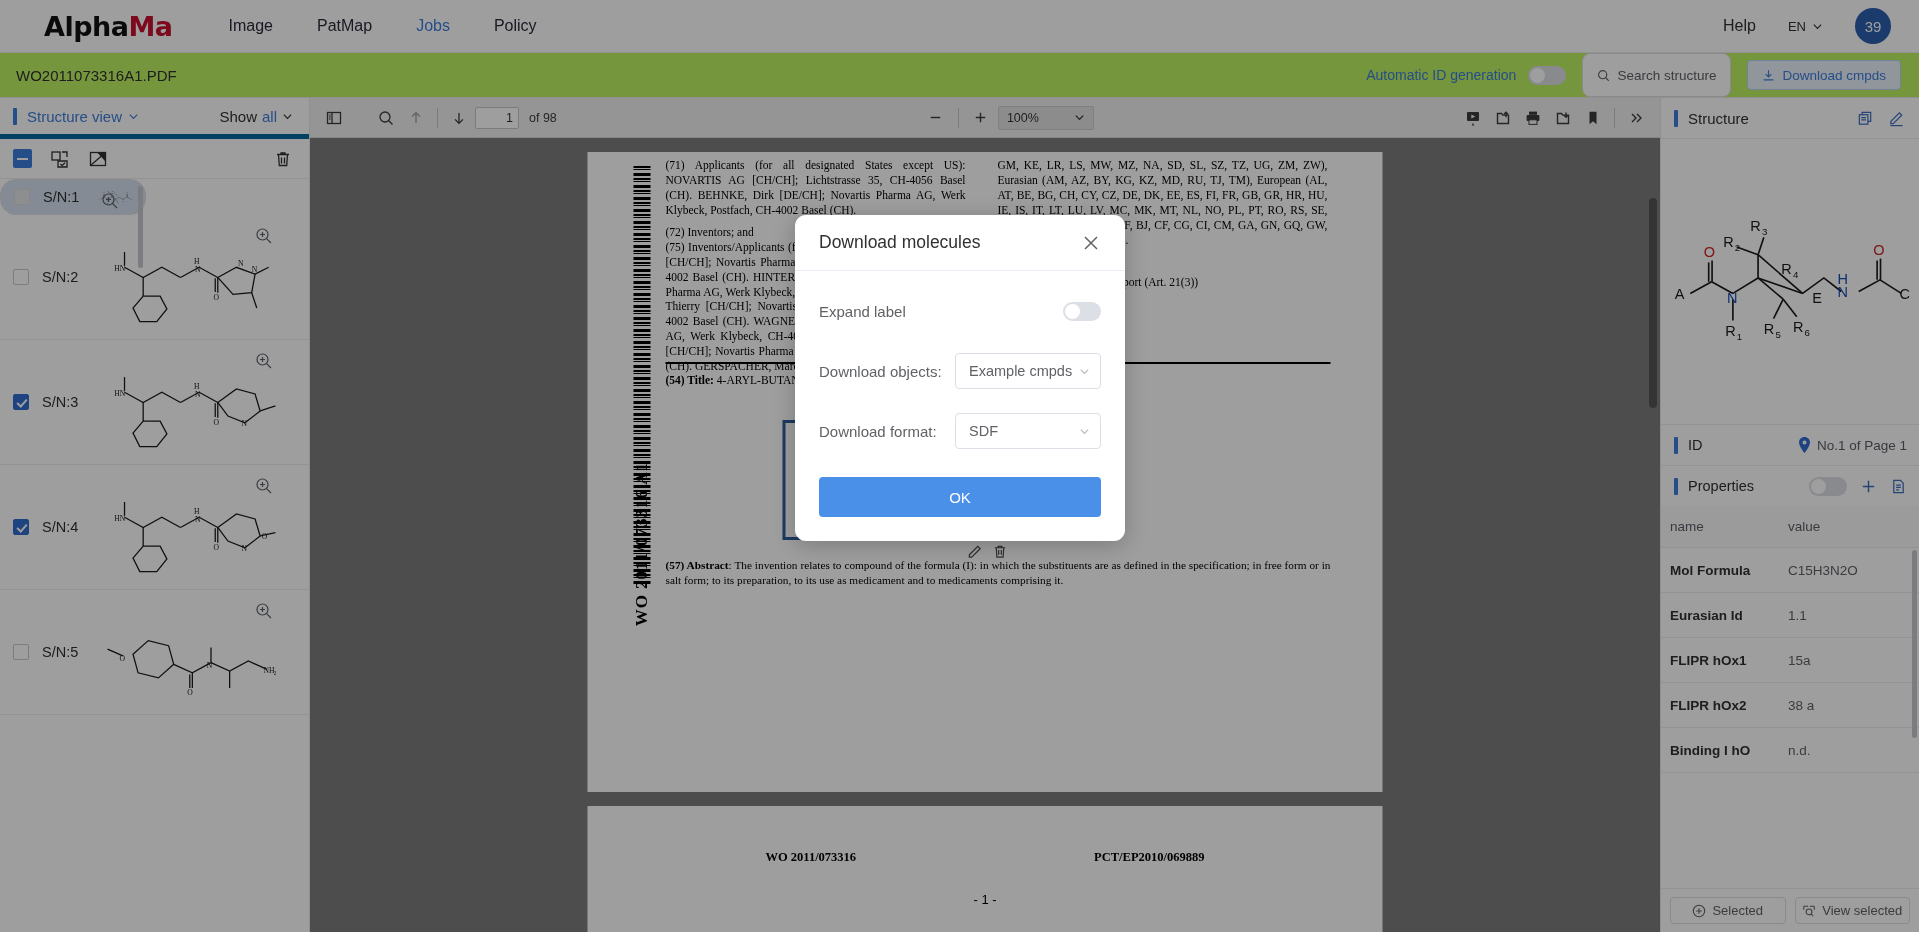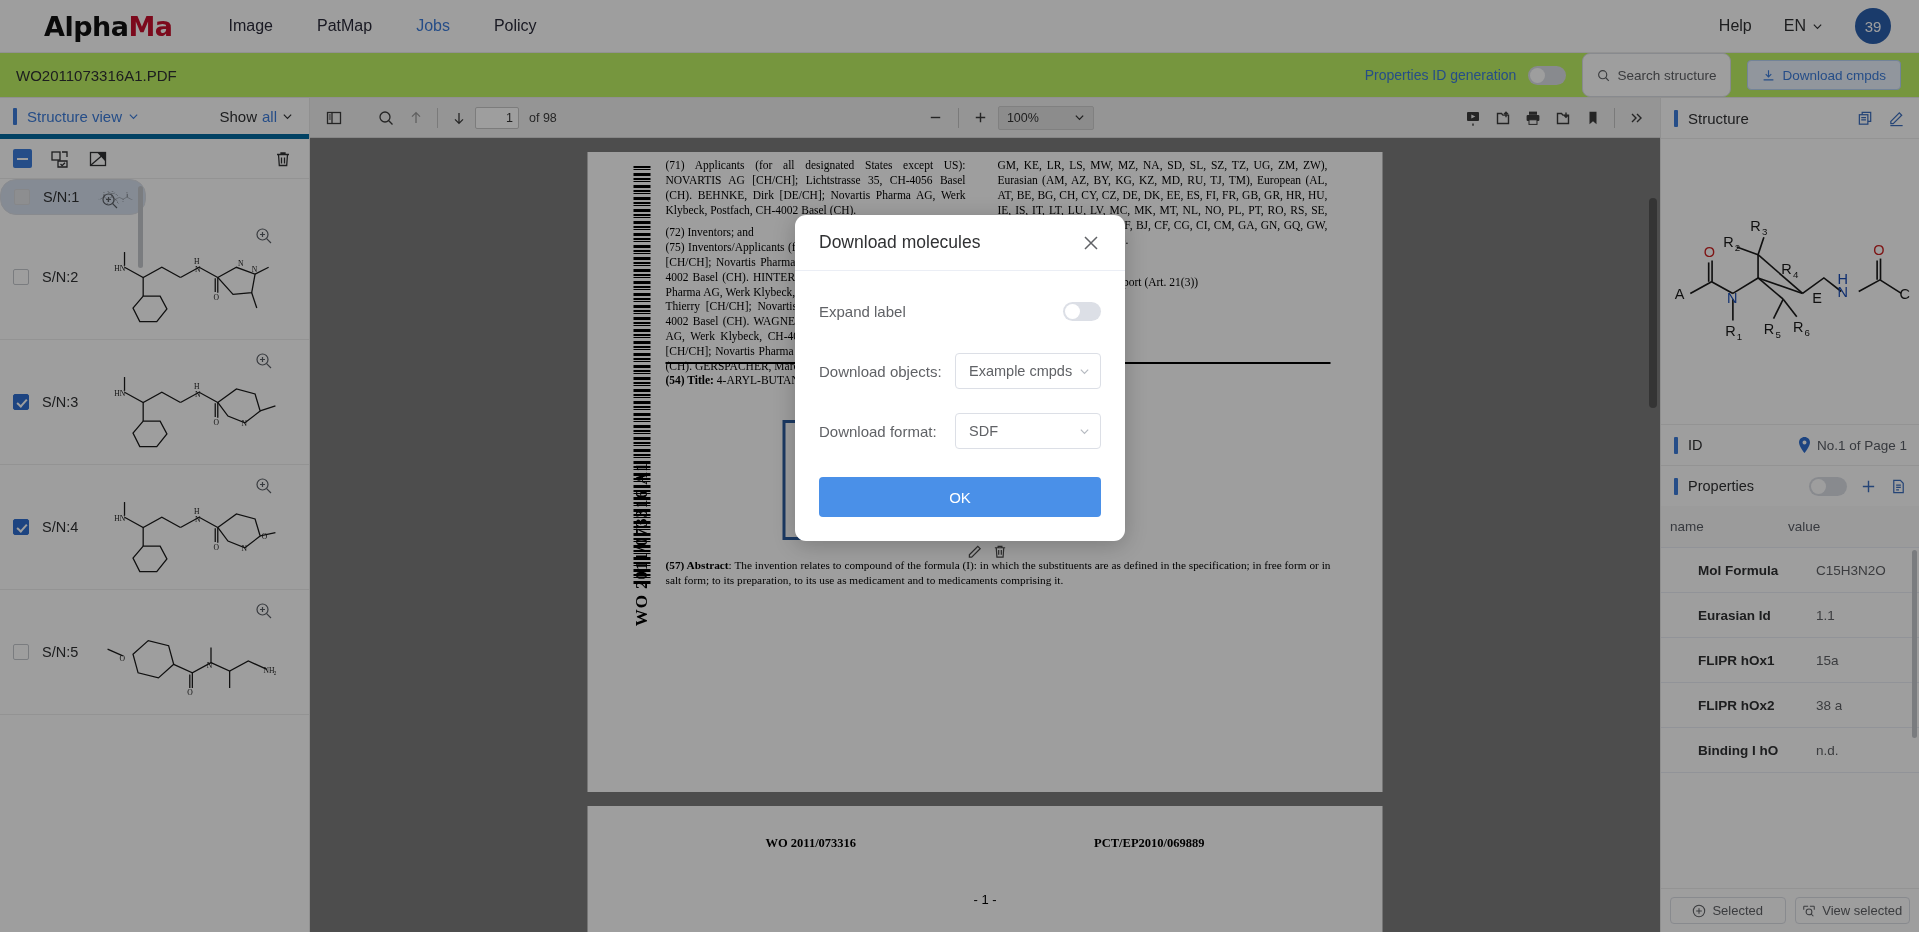--- a/index.html
+++ b/index.html
@@ -25,21 +25,21 @@
     position:relative; z-index:5;
   }
   .logo { font-size:27px; font-weight:bold; letter-spacing:-0.5px; font-family:"DejaVu Sans", sans-serif; }
   .logo .a { color:#111; }
   .logo .m { color:#c8102e; }
   .nav { display:flex; align-items:center; margin-left:56px; gap:44px; }
   .nav a { font-size:16px; color:#2b2b3a; text-decoration:none; cursor:pointer; }
   .nav a.active { color:#3d7ddb; }
   .topbar-right { margin-left:auto; display:flex; align-items:center; gap:32px; }
   .topbar-right .help { font-size:16px; color:#303133; cursor:pointer; }
-  .lang { font-size:16px; color:#303133; display:flex; align-items:center; gap:6px; cursor:pointer;justify-content:center; }
+  .lang { font-size:13px; color:#303133; display:flex; align-items:center; gap:6px; cursor:pointer;justify-content:center; }
   .avatar {
     width:36px; height:36px; border-radius:50%;
     background:#2a5fad; color:#fff;
     display:flex; align-items:center; justify-content:center;
     font-size:15px; cursor:pointer;
   }
 
   
   .subbar {
     height:45px; flex:0 0 45px;
@@ -201,21 +201,21 @@
     border:3px solid #2c5d9e;
   }
   .formula-tools {
     position:absolute; left:380px; top:392px; display:flex; gap:10px;
     color:#4a4a4a;
   }
   .formula-tools svg { width:15px; height:15px; cursor:pointer; }
   .formula-I { position:absolute; left:455px; top:320px; font-size:16px; font-weight:bold; }
   .abstract { position:absolute; left:78px; top:406px; right:52px; font-size:11.3px; line-height:1.32; text-align:justify; }
   .abstract b { font-weight:bold; }
-  .p2-head { position:absolute; top:30px; left:0; right:0; display:flex; justify-content:center; gap:238px;
+  .p2-head { position:absolute; top:44px; left:0; right:0; display:flex; justify-content:center; gap:238px;
     font-family:"Liberation Serif", serif; font-weight:bold; font-size:12.5px; }
   .p2-num { position:absolute; top:86px; left:0; right:0; text-align:center;
     font-family:"Liberation Sans", sans-serif; font-size:13px; }
 
   
   .right {
     width:259px; flex:0 0 259px; background:#fff;
     border-left:1px solid #e8e8e8; display:flex; flex-direction:column; min-height:0;
   }
   .rhead {
@@ -238,21 +238,21 @@
   .pin svg { width:13px; height:16px; color:#2f6fd0; }
   .rsec .tools { margin-left:auto; display:flex; align-items:center; gap:13px; color:#3d6fbf; }
   .rsec .tools svg { width:17px; height:17px; cursor:pointer; }
 
   .proptable { flex:1; min-height:0; position:relative; overflow:hidden; }
   .pt-head { display:flex; height:42px; align-items:center; background:#fafafa;
     border-bottom:1px solid #ebeef5; padding:0 9px; font-size:13.5px; color:#5a5e66; }
   .pt-head .c1 { width:118px; }
   .pt-row { display:flex; height:45px; align-items:center; border-bottom:1px solid #ebeef5; padding:0 9px; }
   .pt-row .c1 { width:118px; font-size:13.5px; color:#303133; font-weight:bold;
-    white-space:nowrap; overflow:hidden;margin-left:28px; }
+    white-space:nowrap; overflow:hidden; }
   .pt-row .c2 { font-size:13.5px; color:#606266; white-space:nowrap; overflow:hidden; }
   .pt-scroll { position:absolute; right:2px; top:44px; width:5px; height:188px;
     background:#c6c9ce; border-radius:3px; }
 
   .rfoot { flex:0 0 44px; display:flex; align-items:center; gap:9px;
     padding:0 9px; border-top:1px solid #eee; }
   .rfoot .b {
     flex:1; height:27px; border:1px solid #dcdfe6; border-radius:4px; background:#fff;
     display:flex; align-items:center; justify-content:center; gap:6px;
     font-size:13px; color:#606266; cursor:pointer; white-space:nowrap;text-align:center;
@@ -316,21 +316,21 @@
       <div class="avatar">
           <span>39</span>
         </div>
     </div>
   </div>
 
   <div class="subbar">
     <div class="filename">WO2011073316A1.PDF</div>
     <div class="subbar-right">
       <div class="auto-id">
-        <span class="lbl">Properties ID generation</span>
+        <span class="lbl">Automatic ID generation</span>
         <div class="switch"></div>
       </div>
       <div class="btn-outline">
         <svg width="13" height="13" viewBox="0 0 16 16">
             <circle cx="7" cy="7" r="5" fill="none" stroke="currentColor" stroke-width="1.4"></circle>
             <path d="M10.8 10.8L14.5 14.5" stroke="currentColor" stroke-width="1.4" fill="none"></path>
           </svg>
         <span>Search structure</span>
       </div>
       <div class="btn-primary-soft">

